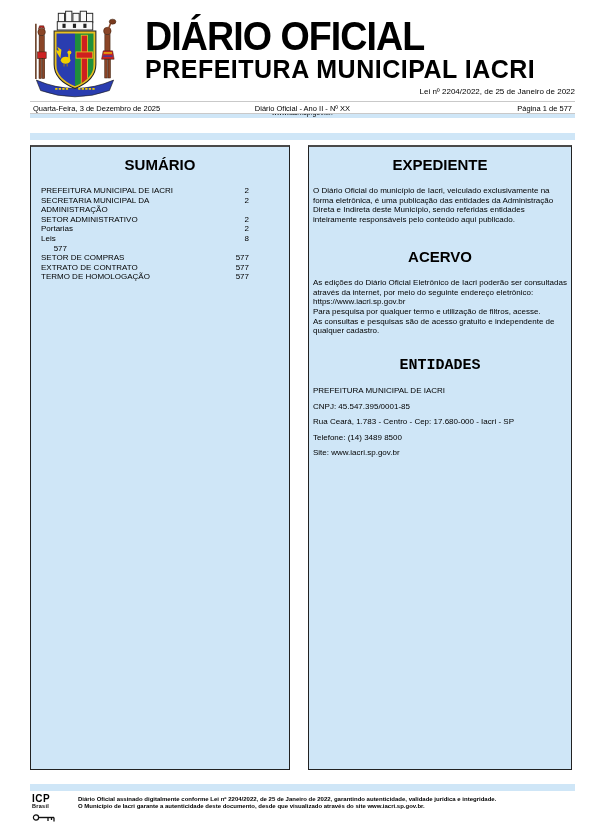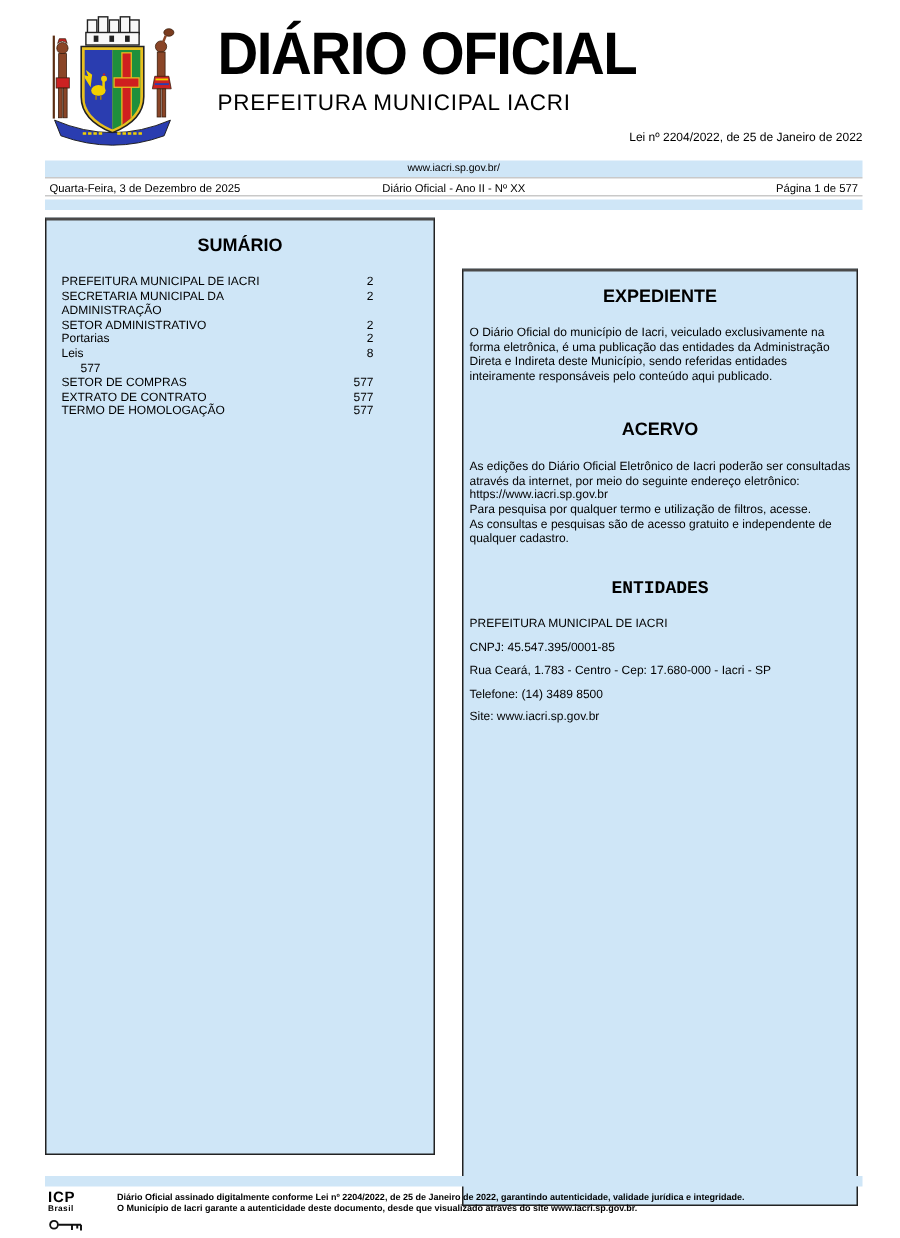--- a/index.html
+++ b/index.html
@@ -9,44 +9,44 @@
     overflow:hidden;
   }
   
   .coat{position:absolute;left:28px;top:6px;width:94px;height:96px;}
   .masthead{position:absolute;left:145px;top:14px;}
   .masthead h1{
     margin:0;font-size:40px;font-weight:bold;letter-spacing:-1px;line-height:44px;
     transform:scaleX(0.94);transform-origin:left;white-space:nowrap;
   }
   .masthead h2{
-    margin:0;font-size:15px;font-weight:normal;letter-spacing:0.5px;line-height:22px;
+    margin:0;font-size:25px;font-weight:bold;letter-spacing:0.5px;line-height:22px;
     white-space:nowrap;
   }
   .law-ref{position:absolute;right:25px;top:87px;font-size:8px;text-align:right;}
   
   .infobar{position:absolute;left:30px;width:545px;}
   .bar-blue{background:var(--blue);}
   .bar1{top:107px;height:11px;font-size:7px;line-height:11px;text-align:center;}
   .rowinfo{
-    top:118px;height:13px;background:#fff;font-size:7.5px;line-height:13px;
+    top:101px;height:13px;background:#fff;font-size:7.5px;line-height:13px;
     border-top:1px solid #c9c9c9;border-bottom:1px solid #c9c9c9;box-sizing:border-box;
   }
   .rowinfo .l{position:absolute;left:3px;}
   .rowinfo .c{position:absolute;left:0;right:0;text-align:center;}
   .rowinfo .r{position:absolute;right:3px;}
   .bar2{top:133px;height:7px;}
   
   .panel{
     position:absolute;top:145px;height:625px;background:var(--blue);
     border:1px solid #222;border-top:2px solid #4a4a4a;box-sizing:border-box;
   }
   .panel-left{left:30px;width:260px;}
-  .panel-right{left:308px;width:264px;margin-top:34px;}
-  .panel h3{margin:0;text-align:center;font-size:12px;font-weight:bold;}
+  .panel-right{left:308px;width:264px;}
+  .panel h3{margin:0;text-align:center;font-size:15px;font-weight:bold;}
   .sum-title{padding-top:9px;}
   .toc{margin-top:13px;padding:0 40px 0 10px;}
   .toc-row{display:flex;align-items:flex-start;font-size:8px;line-height:9.6px;}
   .toc-label{flex:1;white-space:pre-line;}
   .toc-page{width:26px;text-align:right;}
   .rp{padding:0 4px;}
   .head-exp{padding-top:9px;}
   .head-ace{margin-top:23px !important;}
   .head-ent{margin-top:21px !important;font-family:Liberation Mono, monospace;}
   .bodytxt{margin-top:13px;font-size:8px;line-height:9.7px;text-align:left;}

